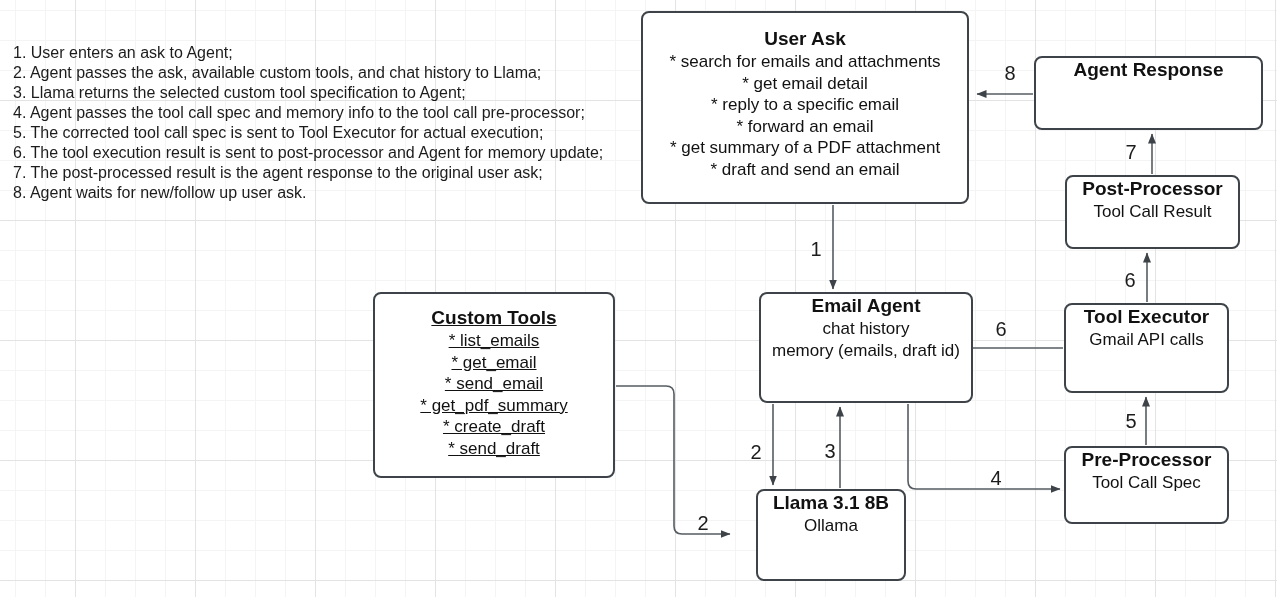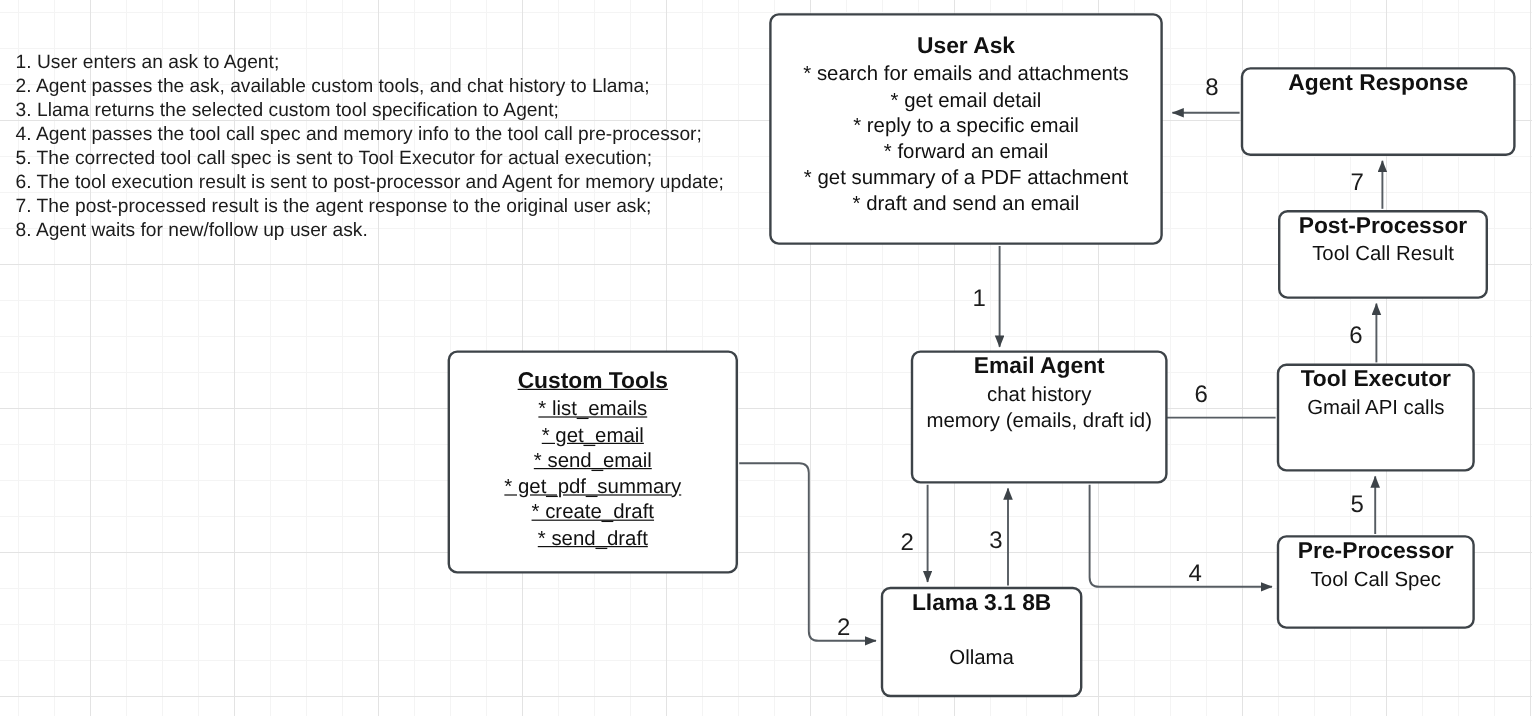--- a/index.html
+++ b/index.html
@@ -58,21 +58,21 @@
   }
   .node.top-align { justify-content: flex-start; }
 
   .n-user-ask       { left: 641px; top: 11px;  width: 328px; height: 193px; padding-top: 14px; }
   .n-agent-response { left: 1034px; top: 56px; width: 229px; height: 74px; }
   .n-post-processor { left: 1065px; top: 175px; width: 175px; height: 74px; }
   .n-tool-executor  { left: 1064px; top: 303px; width: 165px; height: 90px; }
   .n-pre-processor  { left: 1064px; top: 446px; width: 165px; height: 78px; }
   .n-email-agent    { left: 719px; top: 292px; width: 214px; height: 111px; margin-left: 40px; }
   .n-custom-tools   { left: 373px; top: 292px; width: 242px; height: 186px; padding-top: 12px; text-decoration: underline; }
-  .n-llama          { left: 734px; top: 489px; width: 168px; height: 92px; gap: 22px; }
+  .n-llama          { left: 756px; top: 489px; width: 150px; height: 92px; }
 
   .edge-label {
     position: absolute;
     transform: translate(-50%, -50%);
     font-size: 20px;
     color: #1c1c1c;
     line-height: 1;
   }
 </style>
 </head>

